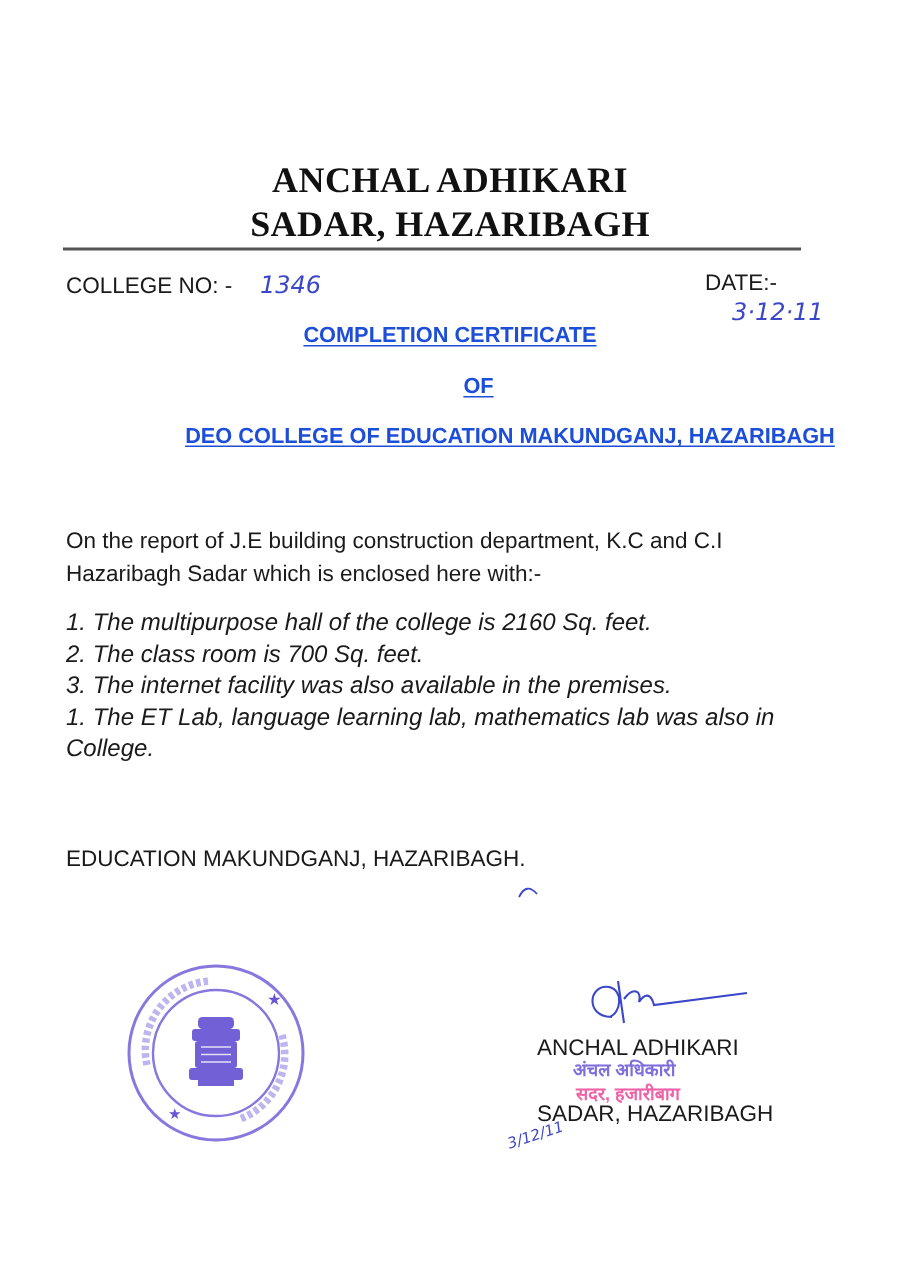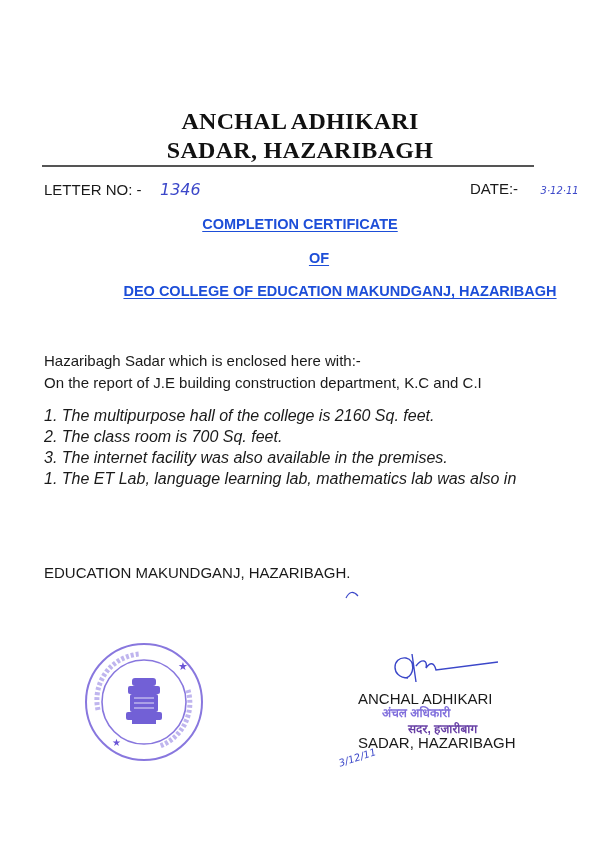--- a/index.html
+++ b/index.html
@@ -16,42 +16,43 @@
   .sig-block { left:356px; top:648px; width:200px; height:130px; }
 </style>
 </head>
 <body>
 
 <div class="abs lh-title" style="top:108px;">ANCHAL ADHIKARI</div>
 <div class="abs lh-title" style="top:137px;">SADAR, HAZARIBAGH</div>
 <div class="abs rule"></div>
 
 <div class="abs" style="left:44px; top:180px;">
-  <span class="label">LETTER NO: -</span>
+  <span class="label">COLLEGE NO: -</span>
   <span class="hand" style="margin-left:14px; font-size:16px;">1346</span>
 </div>
 <div class="abs" style="left:470px; top:180px;">
   <span class="label">DATE:-</span>
-  <span class="hand" style="font-size:10px; margin-left:18px;">3·12·11</span>
+  <span class="hand" style="font-size:16px; margin-left:18px;">3·12·11</span>
 </div>
 
 <div class="abs heading" style="top:216px;">COMPLETION CERTIFICATE</div>
 <div class="abs heading" style="top:250px;margin-left:19px;">OF</div>
 <div class="abs heading" style="top:283px;padding-left:40px;">DEO COLLEGE OF EDUCATION MAKUNDGANJ, HAZARIBAGH</div>
 
 <div class="abs para" style="left:44px; top:350px; width:520px;">
+  <div>On the report of J.E building construction department, K.C and C.I</div>
   <div>Hazaribagh Sadar which is enclosed here with:-</div>
-  <div>On the report of J.E building construction department, K.C and C.I</div>
 </div>
 
 <ul class="abs list" style="left:44px; top:405px; width:530px;">
   <li>1. The multipurpose hall of the college is 2160 Sq. feet.</li>
   <li>2. The class room is 700 Sq. feet.</li>
   <li>3. The internet facility was also available in the premises.</li>
   <li>1. The ET Lab, language learning lab, mathematics lab was also in</li>
+  <li>College.</li>
 </ul>
 
 <div class="abs para" style="left:44px; top:562px; width:520px;">
   <div>EDUCATION MAKUNDGANJ, HAZARIBAGH.</div>
 </div>
 <svg class="abs" style="left:344px; top:588px;" width="18" height="12">
   <path d="M2 10 Q7 0 14 8" stroke="#3b47c9" stroke-width="1.2" fill="none"></path>
 </svg>
 
 <svg class="abs stamp" viewBox="0 0 125 125">
@@ -76,16 +77,16 @@
   <path d="M16 70 A46 46 0 0 1 58 14" stroke="#8a78e0" stroke-width="5" stroke-dasharray="3 2" fill="none" opacity="0.55"></path>
   <path d="M106 50 A46 46 0 0 1 78 106" stroke="#8a78e0" stroke-width="5" stroke-dasharray="3 2" fill="none" opacity="0.55"></path>
 </svg>
 
 <div class="abs sig-block">
   <svg class="abs" style="left:30px; top:0px;" width="120" height="40">
     <path d="M22 30 C4 30 6 8 20 10 C30 12 28 28 20 30 M26 6 L30 34 M30 18 C36 10 42 12 40 20 C44 14 48 14 50 22 L112 14" stroke="#3b47c9" stroke-width="1.4" fill="none"></path>
   </svg>
   <div class="abs label" style="left:2px; top:42px; font-size:15px;">ANCHAL ADHIKARI</div>
   <div class="abs" style="left:26px; top:56px; font-size:12px; color:#6a55d6; font-weight:bold; opacity:0.85;text-align:right;">अंचल अधिकारी</div>
-  <div class="abs" style="left:52px; top:72px; font-size:12px; color:#4c1d95; font-weight:bold; opacity:0.85;">सदर, हजारीबाग</div>
+  <div class="abs" style="left:28px; top:72px; font-size:12px; color:#ec4899; font-weight:bold; opacity:0.85;">सदर, हजारीबाग</div>
   <div class="abs label" style="left:2px; top:86px; font-size:15px;">SADAR, HAZARIBAGH</div>
 </div>
 <div class="abs hand" style="left:338px; top:752px; font-size:10px; transform:rotate(-18deg);">3/12/11</div>
 
 </body></html>

